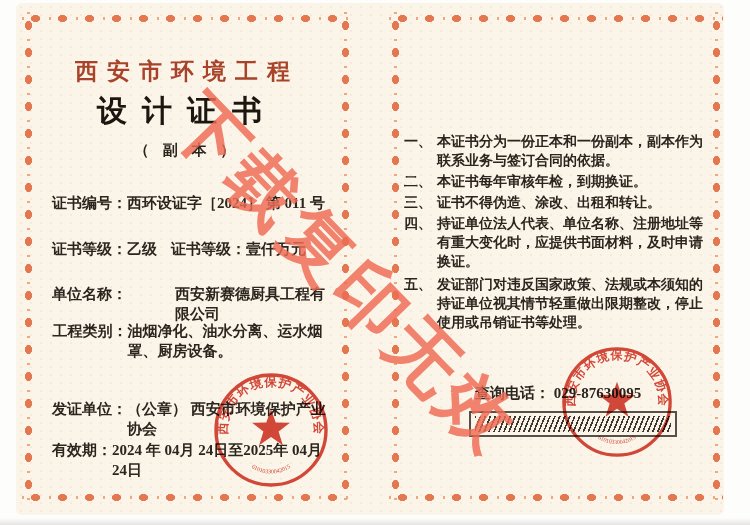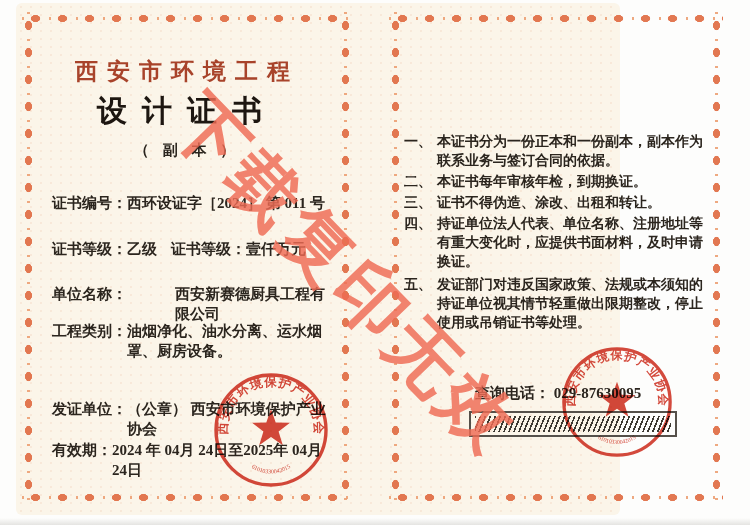--- a/index.html
+++ b/index.html
@@ -2,21 +2,21 @@
 <html><head>
 <meta charset="utf-8">
 <style>
   html,body{margin:0;padding:0;background:#ffffff;}
   .stage{
     position:relative; width:750px; height:525px; overflow:hidden;
     background:#fdfdfc;
     font-family:"Liberation Serif", serif;
   }
   .cert-paper{
-    position:absolute; left:16px; top:3px; width:604px; height:512px;
+    position:absolute; left:16px; top:3px; width:708px; height:512px;
     background-color:#fbf5e9;
     background-image:radial-gradient(rgba(224,158,120,0.14) 1px, rgba(0,0,0,0) 1.3px);
     background-size:10px 8px;
     border-radius:6px;
   }
   .photo-shadow{
     position:absolute; left:0; right:0; bottom:0; height:7px;
     background:linear-gradient(to bottom, rgba(0,0,0,0), rgba(120,115,105,0.18));
   }
   
@@ -117,21 +117,21 @@
         <span class="gap"></span>
         <span>证书等级：</span>
         <span>壹仟万元</span>
       </div>
 
       <div class="field-row" style="top:272px;gap:48px;">
         <span>单位名称：</span>
         <span class="val">西安新赛德厨具工程有限公司</span>
       </div>
 
-      <div class="field-row" style="top:309px;">
+      <div class="field-row" style="top:309px;justify-content:center;">
         <span>工程类别：</span>
         <span class="val" style="width:210px;">油烟净化、油水分离、运水烟罩、厨房设备。</span>
       </div>
 
       <div class="field-row" style="top:387px;">
         <span>发证单位：</span>
         <span class="val">（公章） 西安市环境保护产业协会</span>
       </div>
 
       <div class="field-row" style="top:428px;">

